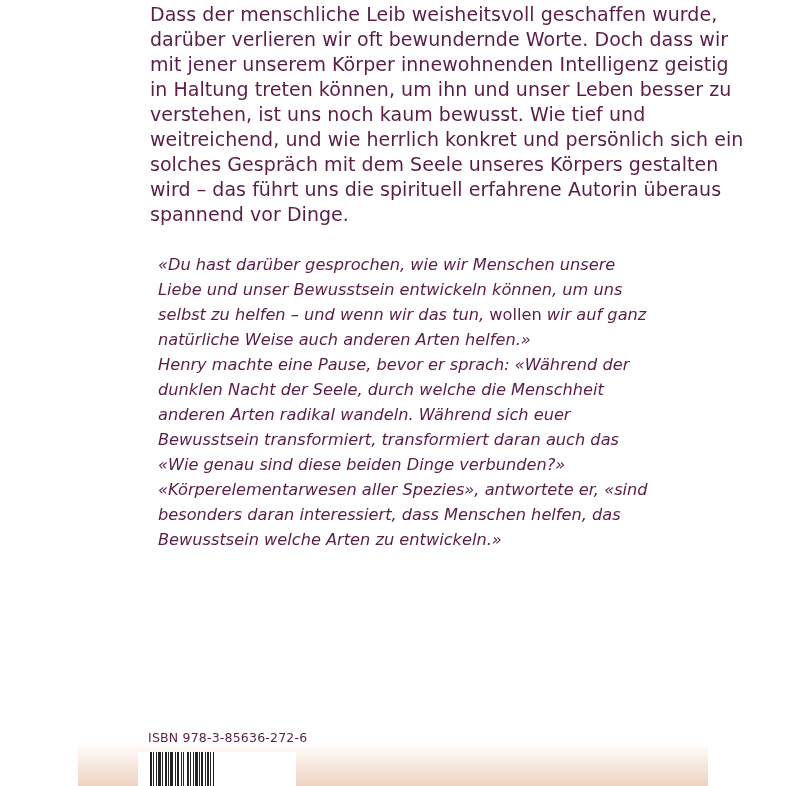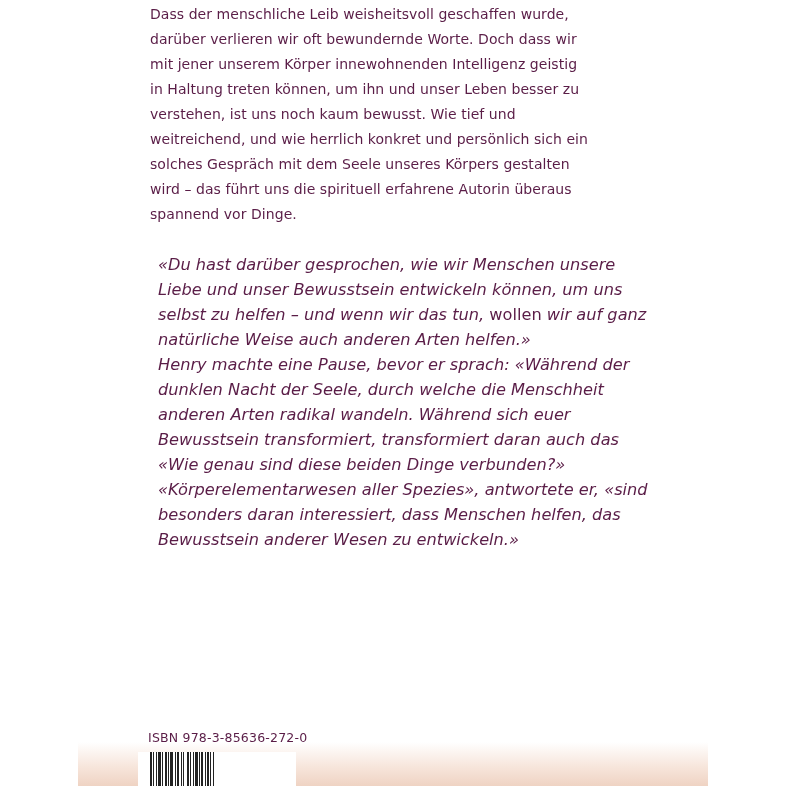--- a/index.html
+++ b/index.html
@@ -18,21 +18,21 @@
     .page {
       position: absolute;
       left: 0; top: 0;
       width: 786px; height: 786px;
     }
     .intro {
       position: absolute;
       left: 150px;
       top: 2px;
       width: 500px;
-      font-size: 14px;
+      font-size: 19px;
       line-height: 25px;
       letter-spacing: 0.05px;
       margin: 0;
     }
     .intro .line, .quote .line {
       display: block;
       white-space: nowrap;
     }
     .quote {
       position: absolute;
@@ -107,26 +107,26 @@
     <span class="line"><span>Liebe und unser Bewusstsein entwickeln können, um uns</span></span>
     <span class="line"><span>selbst zu helfen – und wenn wir das tun, </span><span class="upright">wollen</span><span> wir auf ganz</span></span>
     <span class="line"><span>natürliche Weise auch anderen Arten helfen.»</span></span>
     <span class="line"><span>Henry machte eine Pause, bevor er sprach: «Während der</span></span>
     <span class="line"><span>dunklen Nacht der Seele, durch welche die Menschheit</span></span>
     <span class="line"><span>anderen Arten radikal wandeln. Während sich euer</span></span>
     <span class="line"><span>Bewusstsein transformiert, transformiert daran auch das</span></span>
     <span class="line"><span>«Wie genau sind diese beiden Dinge verbunden?»</span></span>
     <span class="line"><span>«Körperelementarwesen aller Spezies», antwortete er, «sind</span></span>
     <span class="line"><span>besonders daran interessiert, dass Menschen helfen, das</span></span>
-    <span class="line"><span>Bewusstsein anderer Wesen zu entwickeln.»</span></span>
+    <span class="line"><span>Bewusstsein welche Arten zu entwickeln.»</span></span>
   </div>
 
   <div class="footer-band"></div>
 
-  <div class="isbn">ISBN 978-3-85636-272-0</div>
+  <div class="isbn">ISBN 978-3-85636-272-6</div>
 
   <div class="barcode-box">
     <div class="barcode">
       <span style="width:2px;background:#222"></span>
         <span style="width:1px"></span>
       <span style="width:1px;background:#222"></span>
         <span style="width:2px"></span>
       <span style="width:1px;background:#222"></span>
         <span style="width:1px"></span>
       <span style="width:3px;background:#222"></span>

